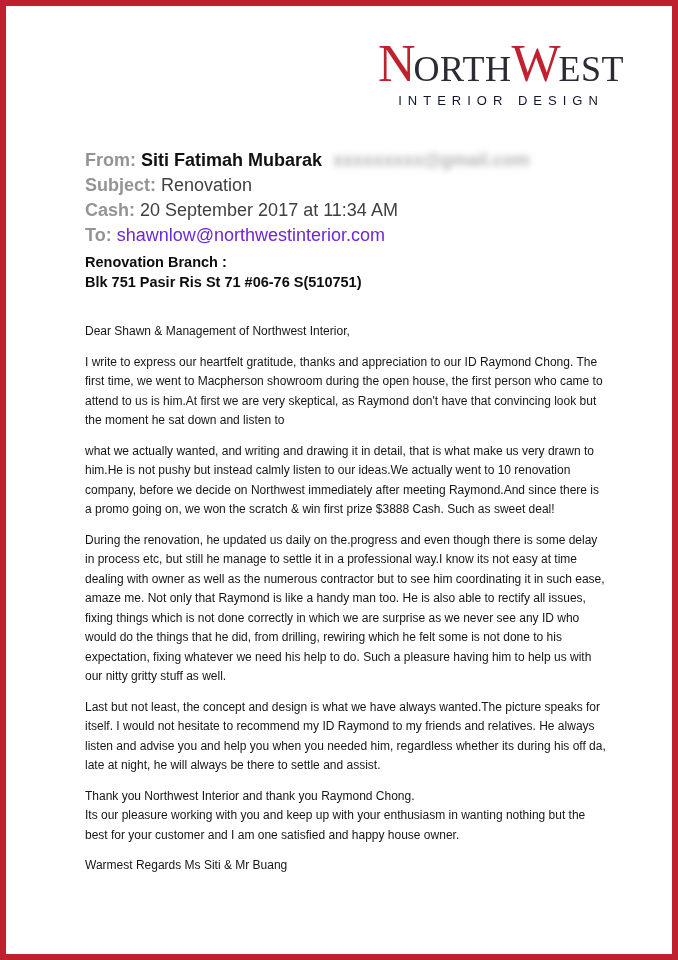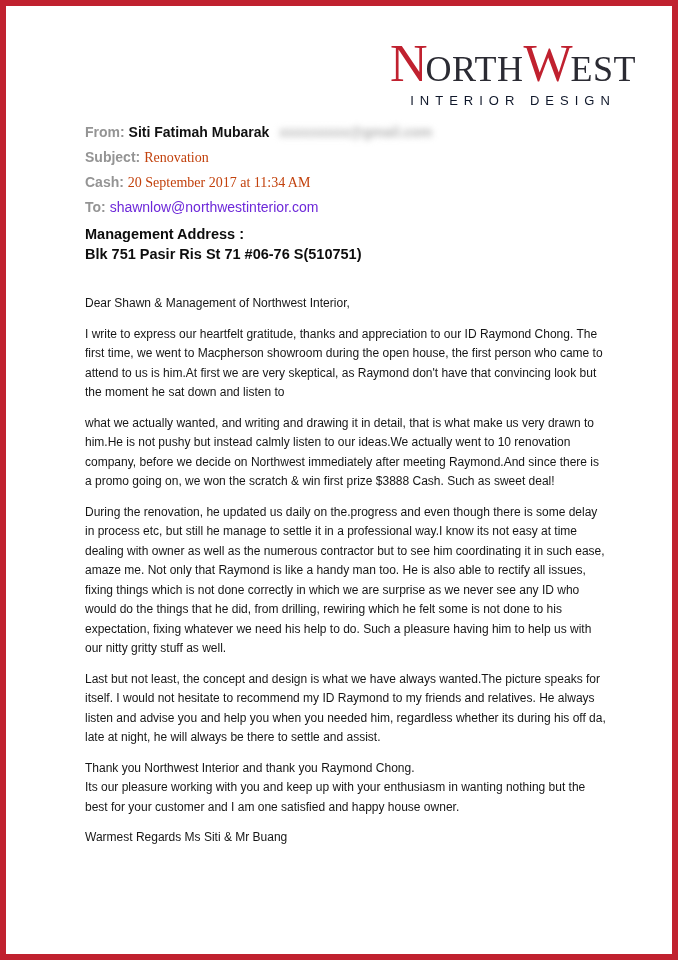--- a/index.html
+++ b/index.html
@@ -22,21 +22,21 @@
     position: relative;
     width: 100%;
     height: 100%;
     padding: 114px 62px 0 79px;
   }
 
   
   .logo {
     position: absolute;
     top: 32px;
-    right: 36px;
+    right: 48px;
     text-align: center;
     line-height: 1;
     user-select: none;
   }
   .logo-word {
     font-family: "Liberation Serif", serif;
     white-space: nowrap;
     line-height: 1;
   }
   .logo-big {
@@ -55,25 +55,25 @@
     margin-top: 4px;
     font-family: "Liberation Sans", sans-serif;
     font-size: 13px;
     font-weight: 400;
     color: #0f172a;
     letter-spacing: 6px;
     white-space: nowrap;
   }
 
   
-  .mail-meta { font-size: 14px; line-height: 25px; }
+  .mail-meta { font-size: 18px; line-height: 25px; margin-top: 28px; }
   .meta-row { white-space: nowrap; }
   .meta-label { color: #949494; font-weight: 700; }
   .meta-strong { color: #111; font-weight: 700; }
-  .meta-plain { color: #c2410c; font-weight: 400; font-family: Liberation Serif, serif; }
+  .meta-plain { color: #404040; font-weight: 400; }
   .meta-gray { color: #6d28d9; font-weight: 400; }
   .blurred-email {
     color: #b3b3b3;
     filter: blur(3px);
     font-weight: 700;
     margin-left: 6px;
   }
 
   
   .reno-block {
@@ -124,21 +124,21 @@
         <span class="meta-label">Cash:</span>
         <span class="meta-plain">20 September 2017 at 11:34 AM</span>
       </div>
       <div class="meta-row">
         <span class="meta-label">To:</span>
         <span class="meta-gray">shawnlow@northwestinterior.com</span>
       </div>
     </div>
 
     <div class="reno-block">
-      <div>Management Address :</div>
+      <div>Renovation Branch :</div>
       <div>Blk 751 Pasir Ris St 71 #06-76 S(510751)</div>
     </div>
 
     <div class="letter">
       <p class="salutation">Dear Shawn &amp; Management of Northwest Interior,</p>
       <p>I write to express our heartfelt gratitude, thanks and appreciation to our ID Raymond Chong. The first time, we went to Macpherson showroom during the open house, the first person who came to attend to us is him.At first we are very skeptical, as Raymond don't have that convincing look but the moment he sat down and listen to</p>
       <p>what we actually wanted, and writing and drawing it in detail, that is what make us very drawn to him.He is not pushy but instead calmly listen to our ideas.We actually went to 10 renovation company, before we decide on Northwest immediately after meeting Raymond.And since there is a promo going on, we won the scratch &amp; win first prize $3888 Cash. Such as sweet deal!</p>
       <p>During the renovation, he updated us daily on the.progress and even though there is some delay in process etc, but still he manage to settle it in a professional way.I know its not easy at time dealing with owner as well as the numerous contractor but to see him coordinating it in such ease, amaze me. Not only that Raymond is like a handy man too. He is also able to rectify all issues, fixing things which is not done correctly in which we are surprise as we never see any ID who would do the things that he did, from drilling, rewiring which he felt some is not done to his expectation, fixing whatever we need his help to do. Such a pleasure having him to help us with our nitty gritty stuff as well.</p>
       <p>Last but not least, the concept and design is what we have always wanted.The picture speaks for itself. I would not hesitate to recommend my ID Raymond to my friends and relatives. He always listen and advise you and help you when you needed him, regardless whether its during his off da, late at night, he will always be there to settle and assist.</p>
       <p>Thank you Northwest Interior and thank you Raymond Chong.

